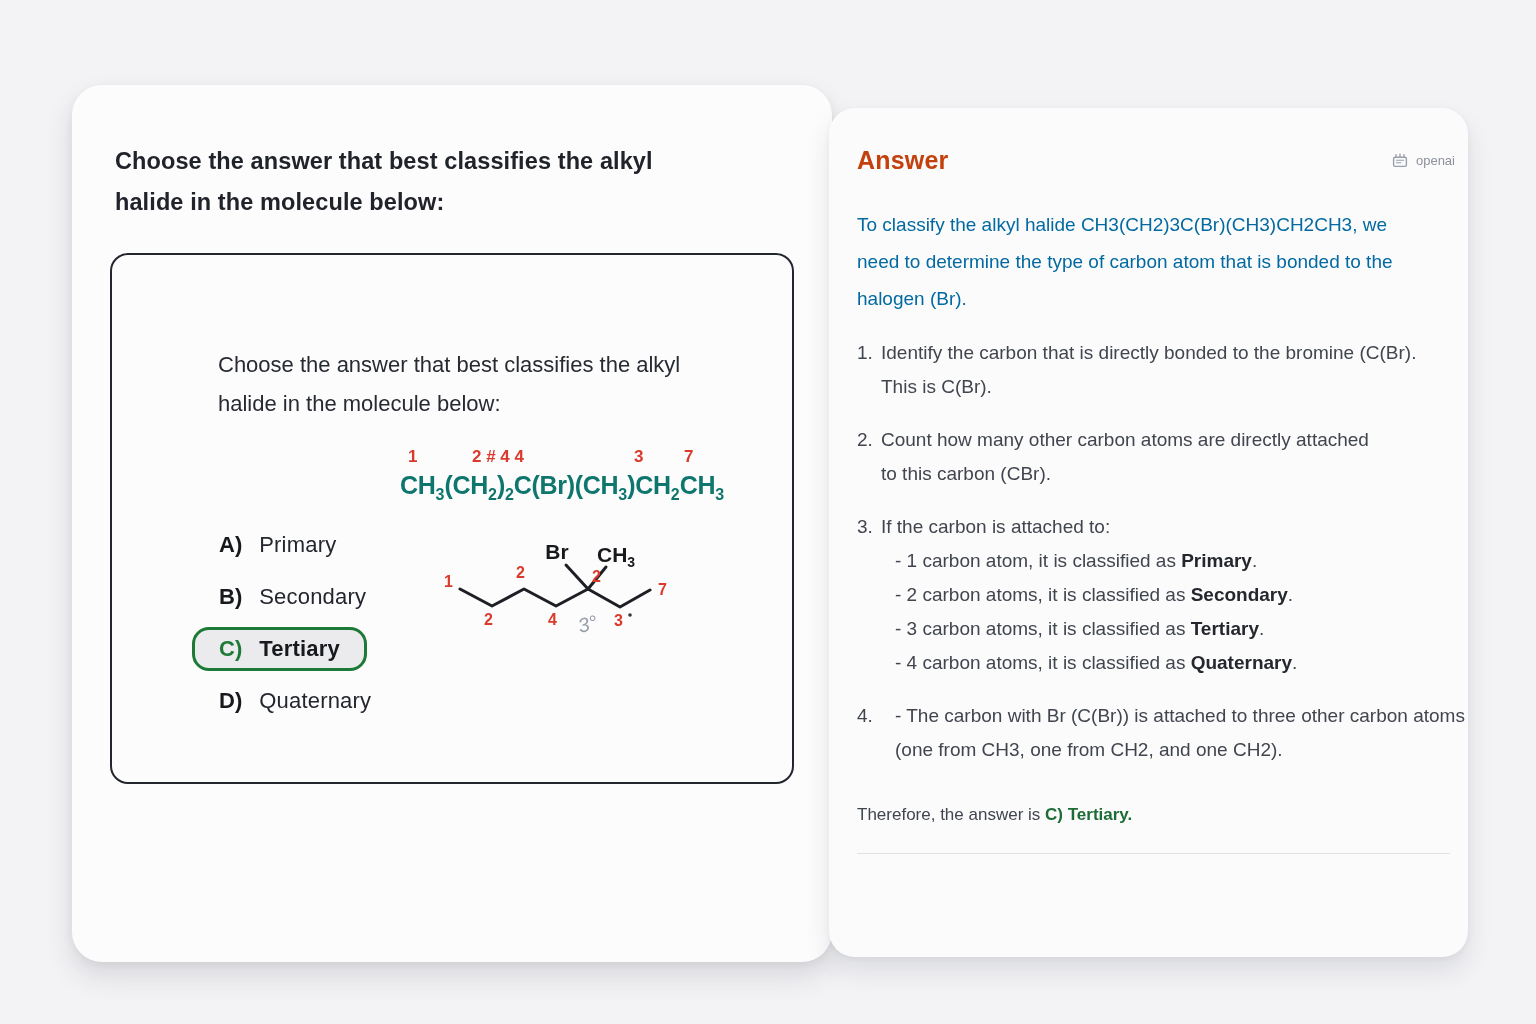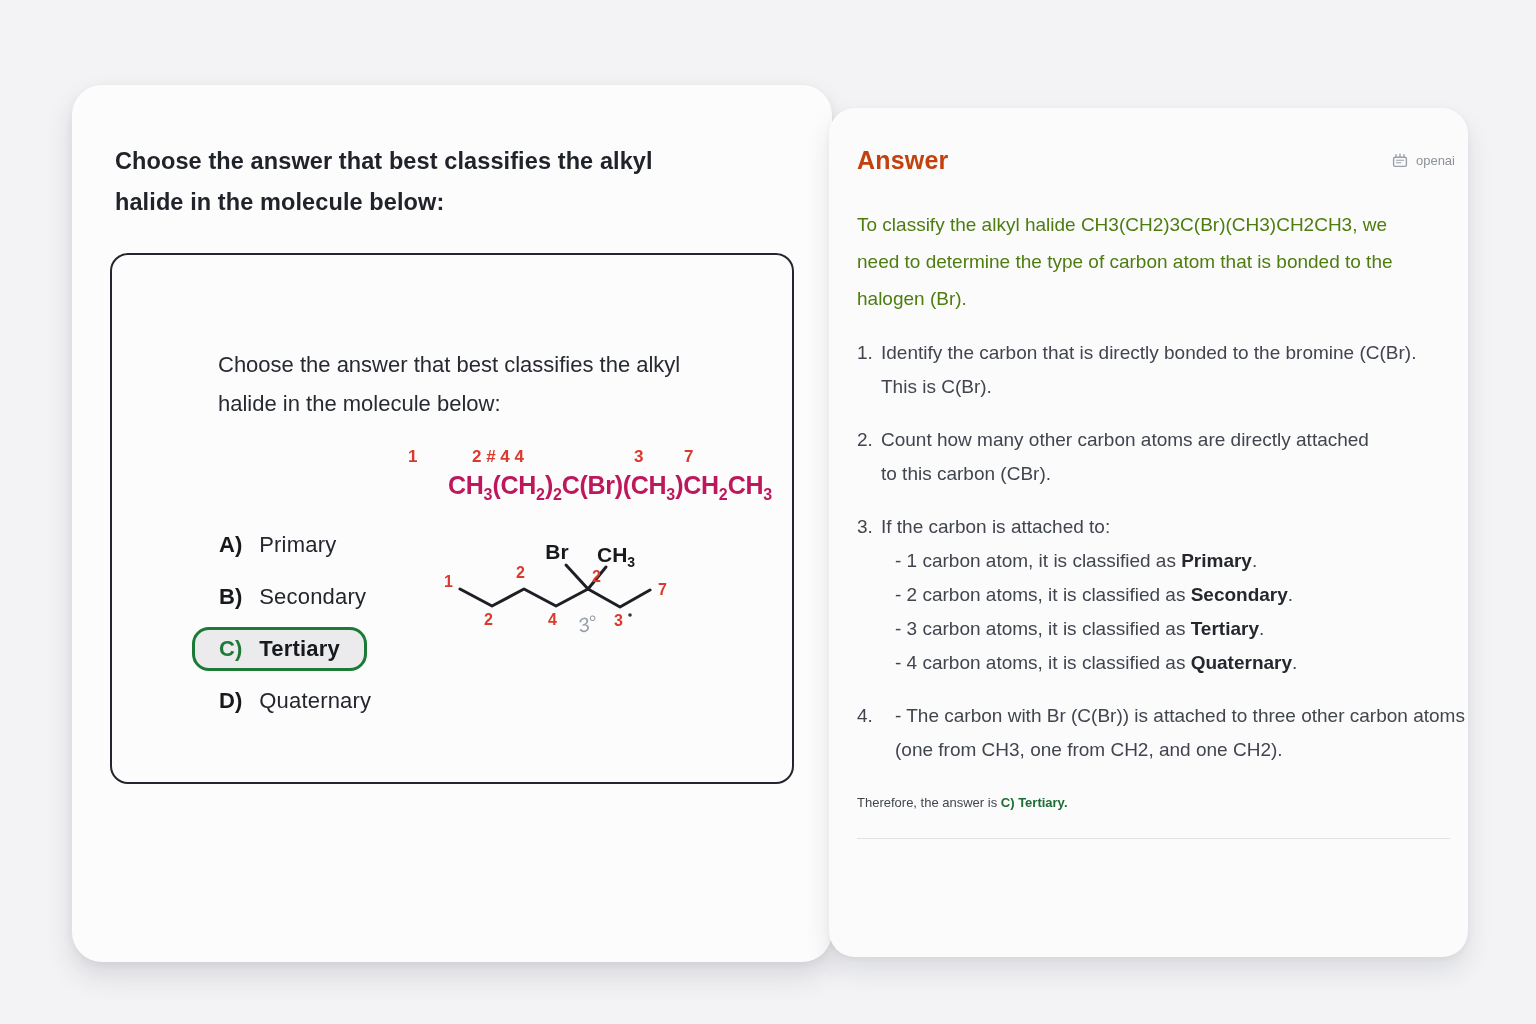--- a/index.html
+++ b/index.html
@@ -31,23 +31,22 @@
     position:absolute; left:106px; top:90px; width:515px;
     font-size:22px; line-height:39px; font-weight:500; color:#272b31;
   }
   .formula-block { position:absolute; left:288px; top:192px; width:360px; }
   .ann-row { position:relative; height:24px; }
   .ann-row .ann {
     position:absolute; top:0;
     font-size:17px; font-weight:700; color:#da3a2b; white-space:pre;
   }
   .formula {
-    font-size:25px; font-weight:700; color:#be185d; letter-spacing:-.3px;
+    font-size:25px; font-weight:700; color:#0f766e; letter-spacing:-.3px;
     white-space:nowrap;
-    margin-left:48px;
   }
   .formula .f-sub { font-size:16px; vertical-align:-6px; letter-spacing:0; }
 
   .options { position:absolute; left:106px; top:264px; }
   .option { height:52px; display:flex; align-items:center; }
   .option-inner {
     display:inline-flex; align-items:center; gap:17px;
     padding:6px 24px; margin-left:-26px;
     border:3.5px solid transparent; border-radius:17px;
   }
@@ -73,30 +72,30 @@
     box-shadow:0 14px 26px rgba(40,42,50,.11), 0 2px 6px rgba(40,42,50,.05);
     overflow:hidden;
   }
   .a-content { position:absolute; left:28px; top:38px; width:600px; }
   .a-header { display:flex; justify-content:space-between; align-items:center; width:598px; }
   .a-heading { font-size:25px; font-weight:700; color:#c2410c; letter-spacing:.2px; }
   .brand { display:flex; align-items:center; gap:7px; color:#8b909a; }
   .brand-name { font-size:13px; font-weight:400; }
   .a-intro {
     margin-top:31px; width:545px;
-    font-size:19px; line-height:37px; color:#4d7c0f;
+    font-size:19px; line-height:37px; color:#0369a1;
   }
   .a-steps { margin-top:17px; }
   .step { position:relative; padding-left:24px; margin-top:19px; width:576px;
           font-size:19px; line-height:34px; color:#41454e; }
   .step:nth-child(2) { width:505px; }
   .step-num { position:absolute; left:0; top:0; color:#41454e; }
   .step b { font-weight:700; color:#24272d; }
   .sub-line { padding-left:14px; width:600px; }
-  .a-conclusion { margin-top:28px; font-size:13px; color:#41454e; }
+  .a-conclusion { margin-top:38px; font-size:17px; color:#41454e; }
   .a-conclusion .conclusion-answer { font-weight:700; color:#1d6b35; }
   .a-divider { margin-top:28px; width:593px; border-top:1.5px solid #e2e2e6; height:0; }
 </style>
 </head>
 <body>
 
 <div id="screen">
 
   <div class="question-card">
     <div class="q-title">Choose the answer that best classifies the alkyl halide in the molecule below:</div>

